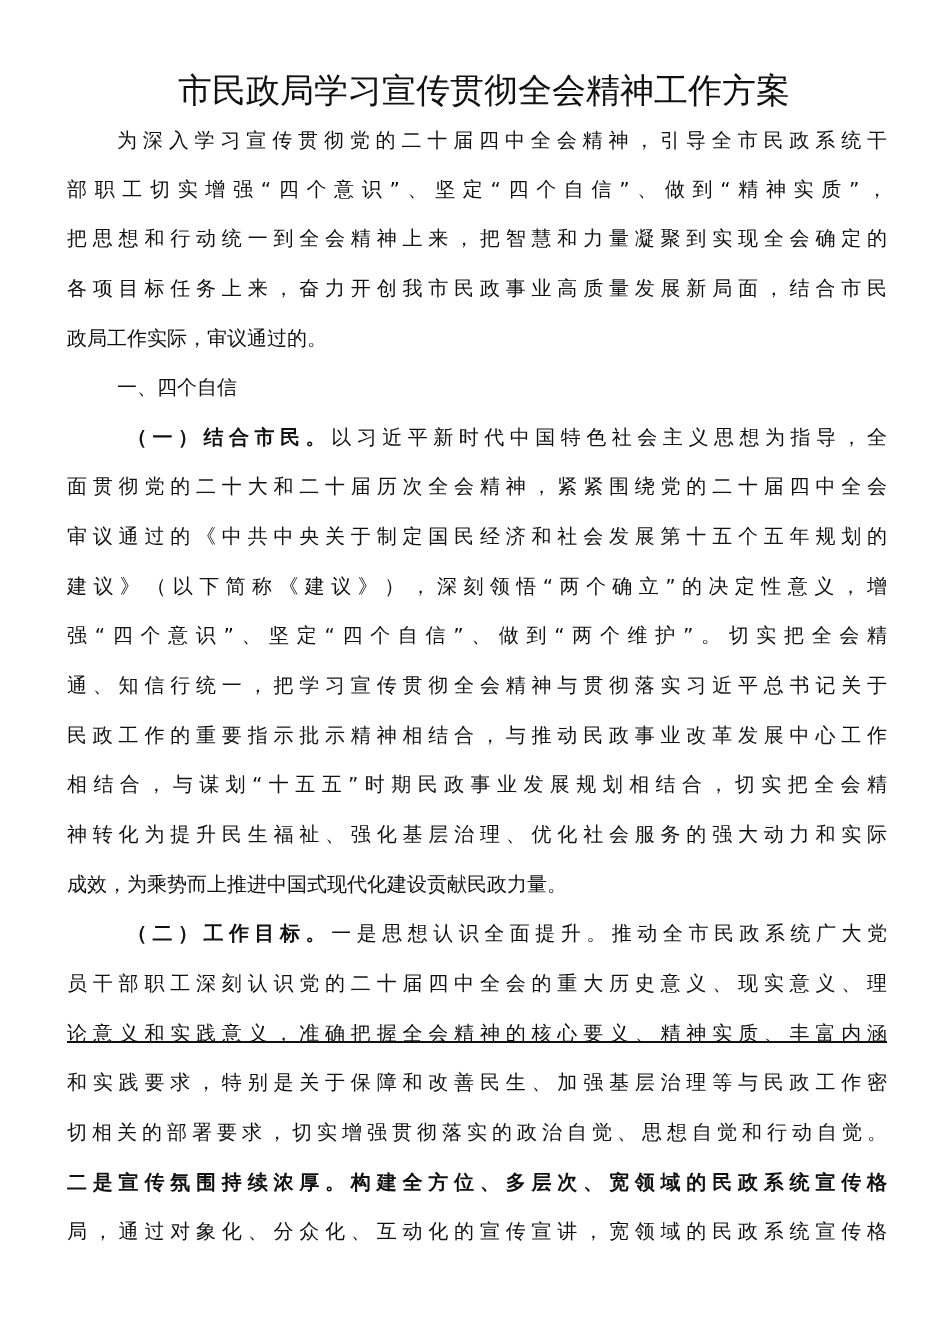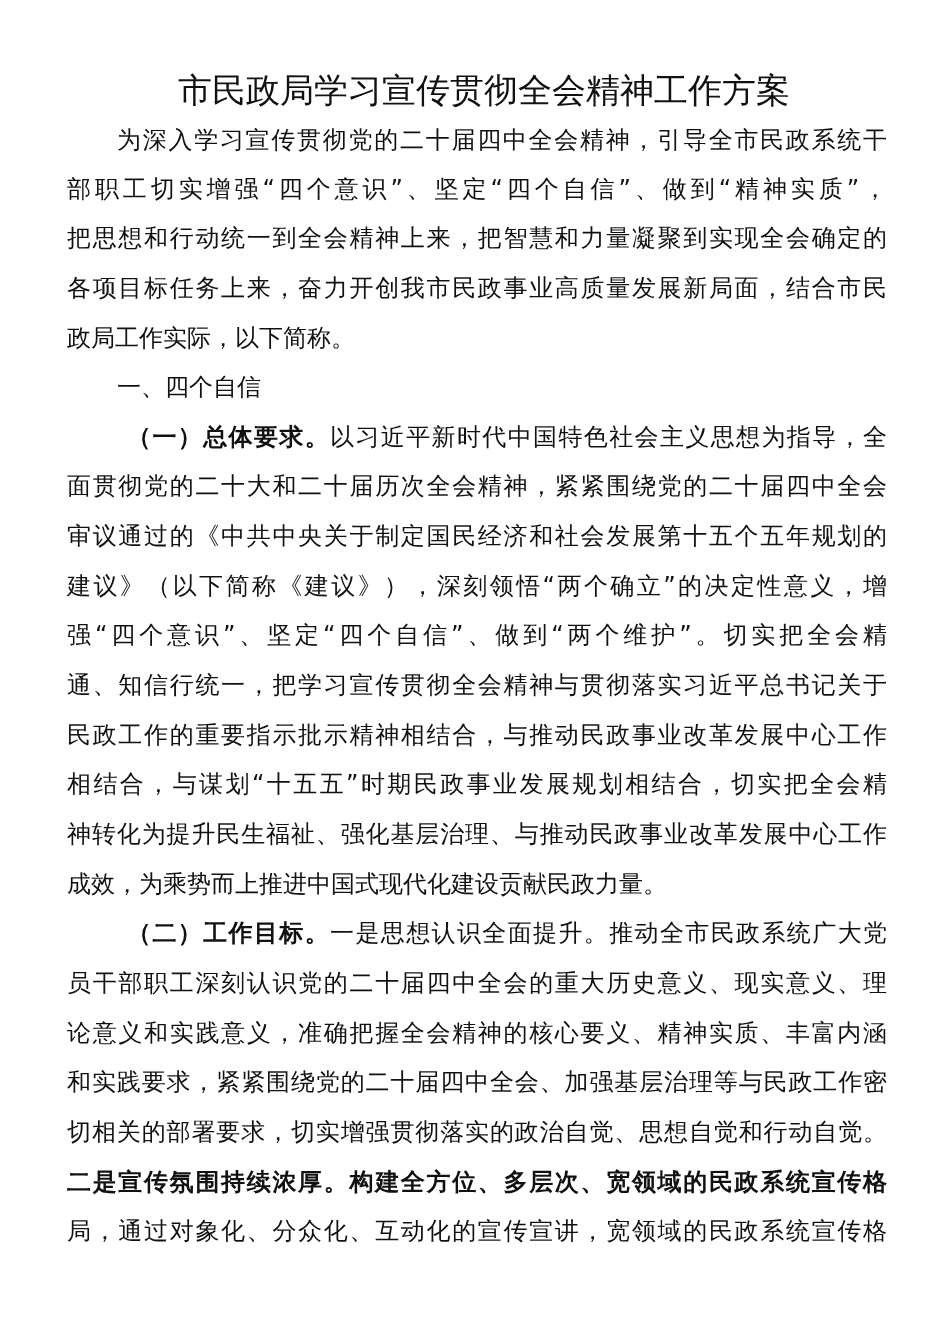--- a/index.html
+++ b/index.html
@@ -1,50 +1,50 @@
 <!DOCTYPE html>
 <html><head>
 <meta charset="utf-8">
 <style>
   html, body { margin: 0; padding: 0; background: #ffffff; }
   body { width: 950px; height: 1344px; overflow: hidden; position: relative;
          font-family: "DejaVu Sans", "Liberation Sans", sans-serif; color: #111111; }
   .page { position: absolute; left: 9px; top: 0; width: 950px; height: 1204px; }
   .title { position: absolute; left: 0; top: 64px; width: 950px; text-align: center;
            font-size: 34px; line-height: 52px; letter-spacing: 0px; color: #111; }
-  .line { position: absolute; left: 58px; width: 820px; font-size: 24px; line-height: 40px;
+  .line { position: absolute; left: 58px; width: 820px; font-size: 20px; line-height: 40px;
           white-space: nowrap; color: #111; }
   .line.indent { left: 108px; width: 770px; }
   .line.indent2 { left: 118px; width: 760px; }
   .justify { text-align: justify; text-align-last: justify; }
   b { font-weight: bold; }
 </style>
 </head>
 <body>
 
 <div class="page">
   <div class="title">市民政局学习宣传贯彻全会精神工作方案</div>
   <div id="body-lines">
       <div class="line indent justify" style="top: 120px;"><span>为深入学习宣传贯彻党的二十届四中全会精神，引导全市民政系统干</span></div>
       <div class="line justify" style="top: 169px;"><span>部职工切实增强“四个意识”、坚定“四个自信”、做到“精神实质”，</span></div>
       <div class="line justify" style="top: 218px;"><span>把思想和行动统一到全会精神上来，把智慧和力量凝聚到实现全会确定的</span></div>
       <div class="line justify" style="top: 268px;"><span>各项目标任务上来，奋力开创我市民政事业高质量发展新局面，结合市民</span></div>
-      <div class="line" style="top: 318px;"><span>政局工作实际，以下简称。</span></div>
+      <div class="line" style="top: 318px;"><span>政局工作实际，审议通过的。</span></div>
       <div class="line indent" style="top: 367px;"><span>一、四个自信</span></div>
-      <div class="line indent2 justify" style="top: 417px;"><b>（一）总体要求。</b><span>以习近平新时代中国特色社会主义思想为指导，全</span></div>
+      <div class="line indent2 justify" style="top: 417px;"><b>（一）结合市民。</b><span>以习近平新时代中国特色社会主义思想为指导，全</span></div>
       <div class="line justify" style="top: 466px;"><span>面贯彻党的二十大和二十届历次全会精神，紧紧围绕党的二十届四中全会</span></div>
       <div class="line justify" style="top: 516px;"><span>审议通过的《中共中央关于制定国民经济和社会发展第十五个五年规划的</span></div>
       <div class="line justify" style="top: 566px;"><span>建议》（以下简称《建议》），深刻领悟“两个确立”的决定性意义，增</span></div>
       <div class="line justify" style="top: 615px;"><span>强“四个意识”、坚定“四个自信”、做到“两个维护”。切实把全会精</span></div>
       <div class="line justify" style="top: 665px;"><span>通、知信行统一，把学习宣传贯彻全会精神与贯彻落实习近平总书记关于</span></div>
       <div class="line justify" style="top: 715px;"><span>民政工作的重要指示批示精神相结合，与推动民政事业改革发展中心工作</span></div>
       <div class="line justify" style="top: 764px;"><span>相结合，与谋划“十五五”时期民政事业发展规划相结合，切实把全会精</span></div>
-      <div class="line justify" style="top: 814px;"><span>神转化为提升民生福祉、强化基层治理、与推动民政事业改革发展中心工作</span></div>
+      <div class="line justify" style="top: 814px;"><span>神转化为提升民生福祉、强化基层治理、优化社会服务的强大动力和实际</span></div>
       <div class="line" style="top: 864px;"><span>成效，为乘势而上推进中国式现代化建设贡献民政力量。</span></div>
       <div class="line indent2 justify" style="top: 913px;"><b>（二）工作目标。</b><span>一是思想认识全面提升。推动全市民政系统广大党</span></div>
       <div class="line justify" style="top: 963px;"><span>员干部职工深刻认识党的二十届四中全会的重大历史意义、现实意义、理</span></div>
-      <div class="line justify" style="top: 1013px;"><span>论意义和实践意义，准确把握全会精神的核心要义、精神实质、丰富内涵</span></div>
-      <div class="line justify" style="top: 1062px;"><span>和实践要求，紧紧围绕党的二十届四中全会、加强基层治理等与民政工作密</span></div>
+      <div class="line justify" style="top: 1013px; text-decoration: underline;"><span>论意义和实践意义，准确把握全会精神的核心要义、精神实质、丰富内涵</span></div>
+      <div class="line justify" style="top: 1062px;"><span>和实践要求，特别是关于保障和改善民生、加强基层治理等与民政工作密</span></div>
       <div class="line justify" style="top: 1112px;"><span>切相关的部署要求，切实增强贯彻落实的政治自觉、思想自觉和行动自觉。</span></div>
       <div class="line justify" style="top: 1162px; font-weight: bold;"><span>二是宣传氛围持续浓厚。构建全方位、多层次、宽领域的民政系统宣传格</span></div>
       <div class="line justify" style="top: 1211px;"><span>局，通过对象化、分众化、互动化的宣传宣讲，宽领域的民政系统宣传格</span></div>
     </div>
 </div>
 
 </body></html>

